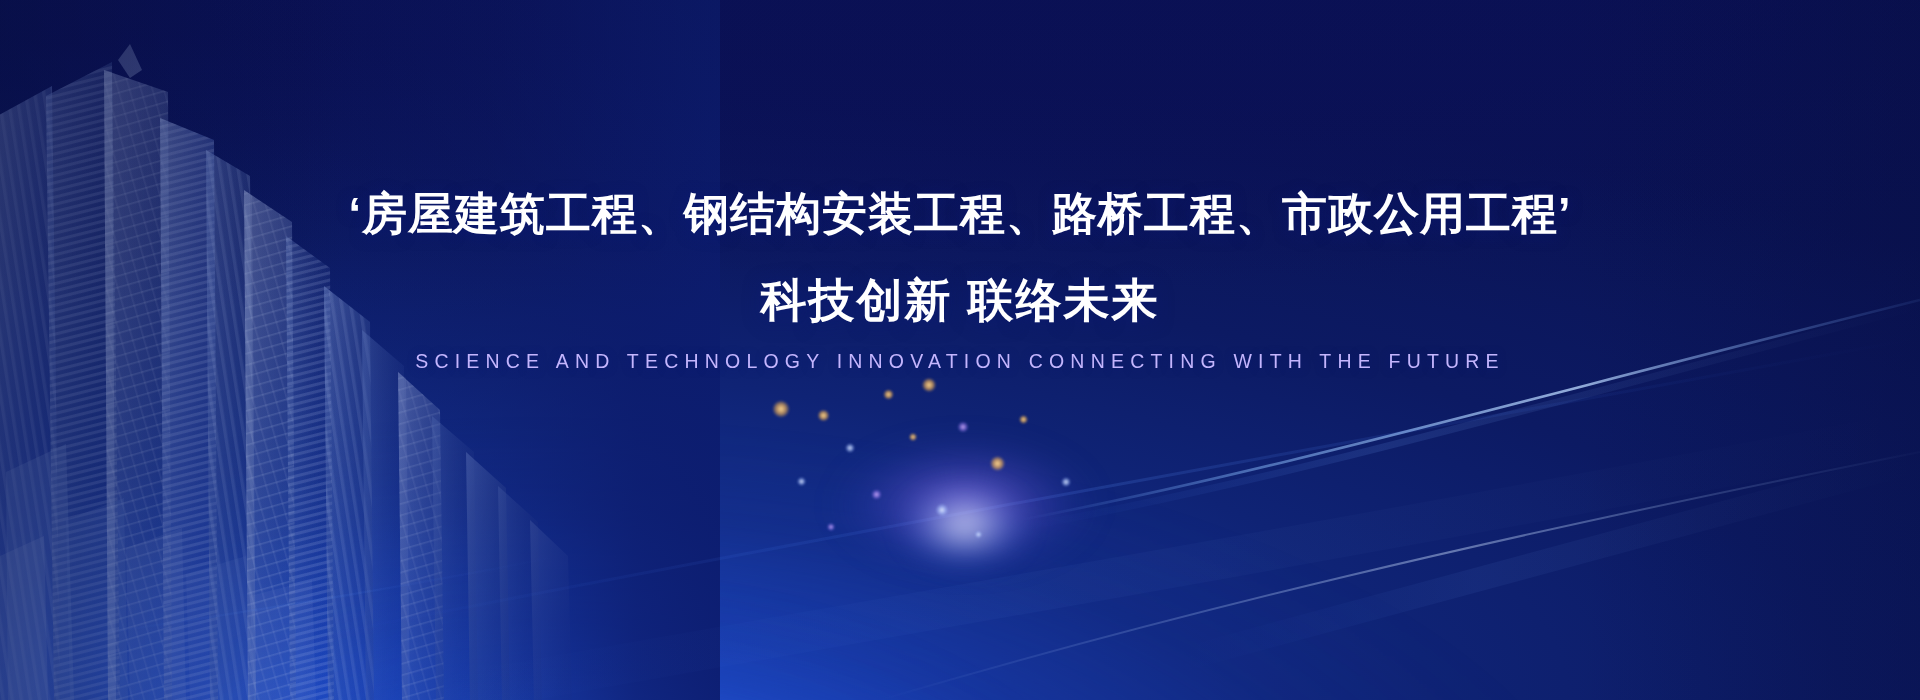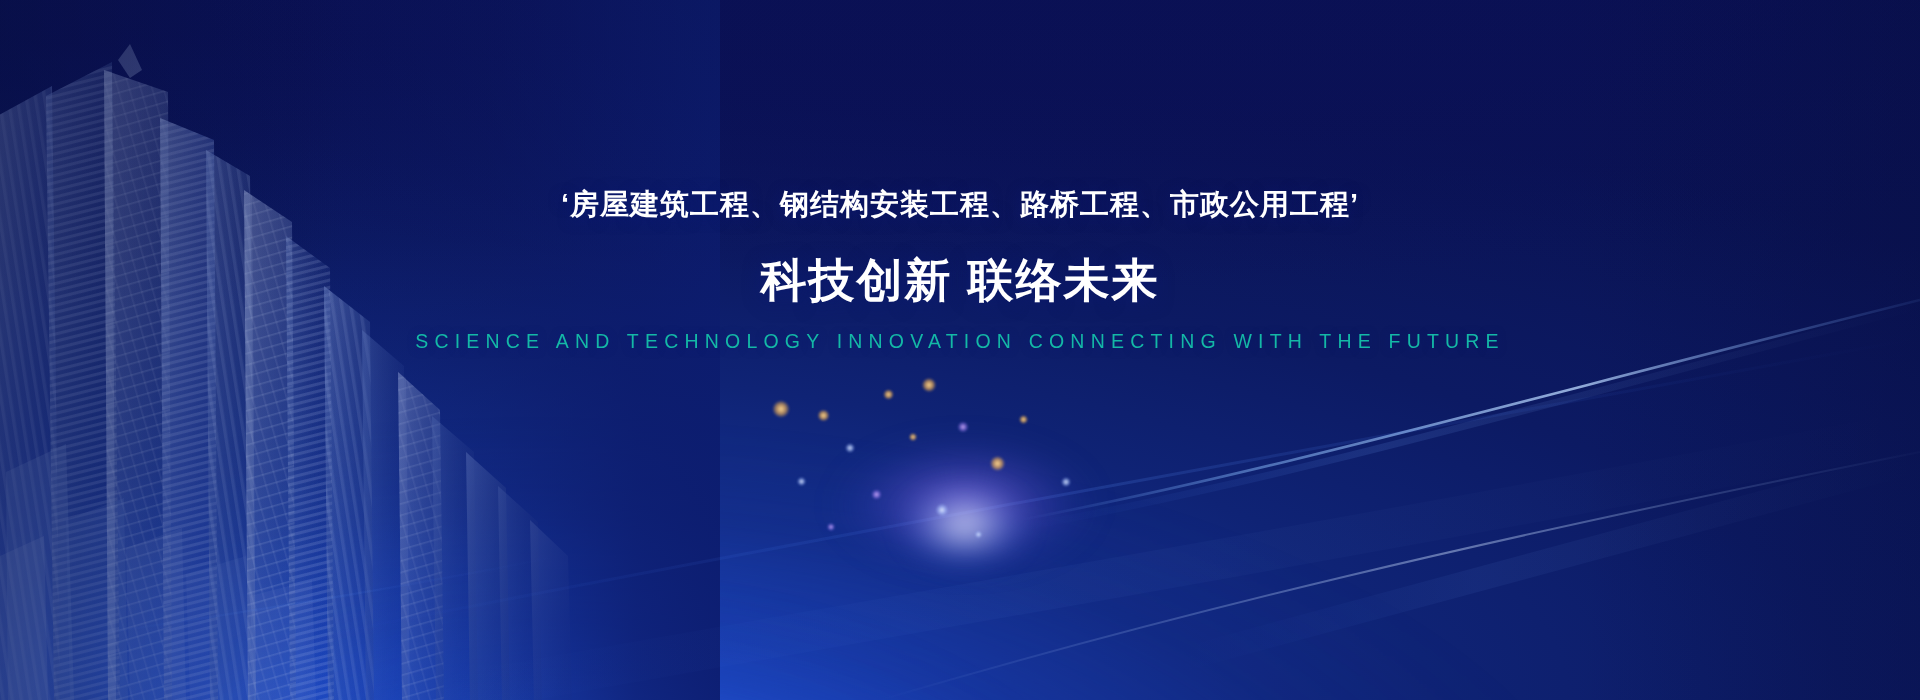--- a/index.html
+++ b/index.html
@@ -122,42 +122,42 @@
     position: absolute;
     left: 0;
     right: 0;
     top: 186px;
     text-align: center;
     z-index: 20;
   }
 
   .headline-quote {
     color: #ffffff;
-    font-size: 29px;
+    font-size: 45px;
     font-weight: 700;
     line-height: 1.26;
     letter-spacing: 1px;
     text-shadow: 0 2px 14px rgba(10,24,120,0.6);
     white-space: nowrap;
   }
 
   .headline-main {
     margin-top: 30px;
     color: #ffffff;
     font-size: 46px;
     font-weight: 700;
     line-height: 1.2;
     letter-spacing: 2px;
     text-shadow: 0 2px 18px rgba(10,24,120,0.65);
     white-space: nowrap;
   }
 
   .subtitle-en {
     margin-top: 22px;
-    color: #14b8a6;
+    color: #c4b5fd;
     font-size: 19.5px;
     font-weight: 400;
     letter-spacing: 6.2px;
     white-space: nowrap;
     text-shadow: 0 1px 8px rgba(10,24,120,0.55);
   }
 
   
   .vignette {
     position: absolute;

